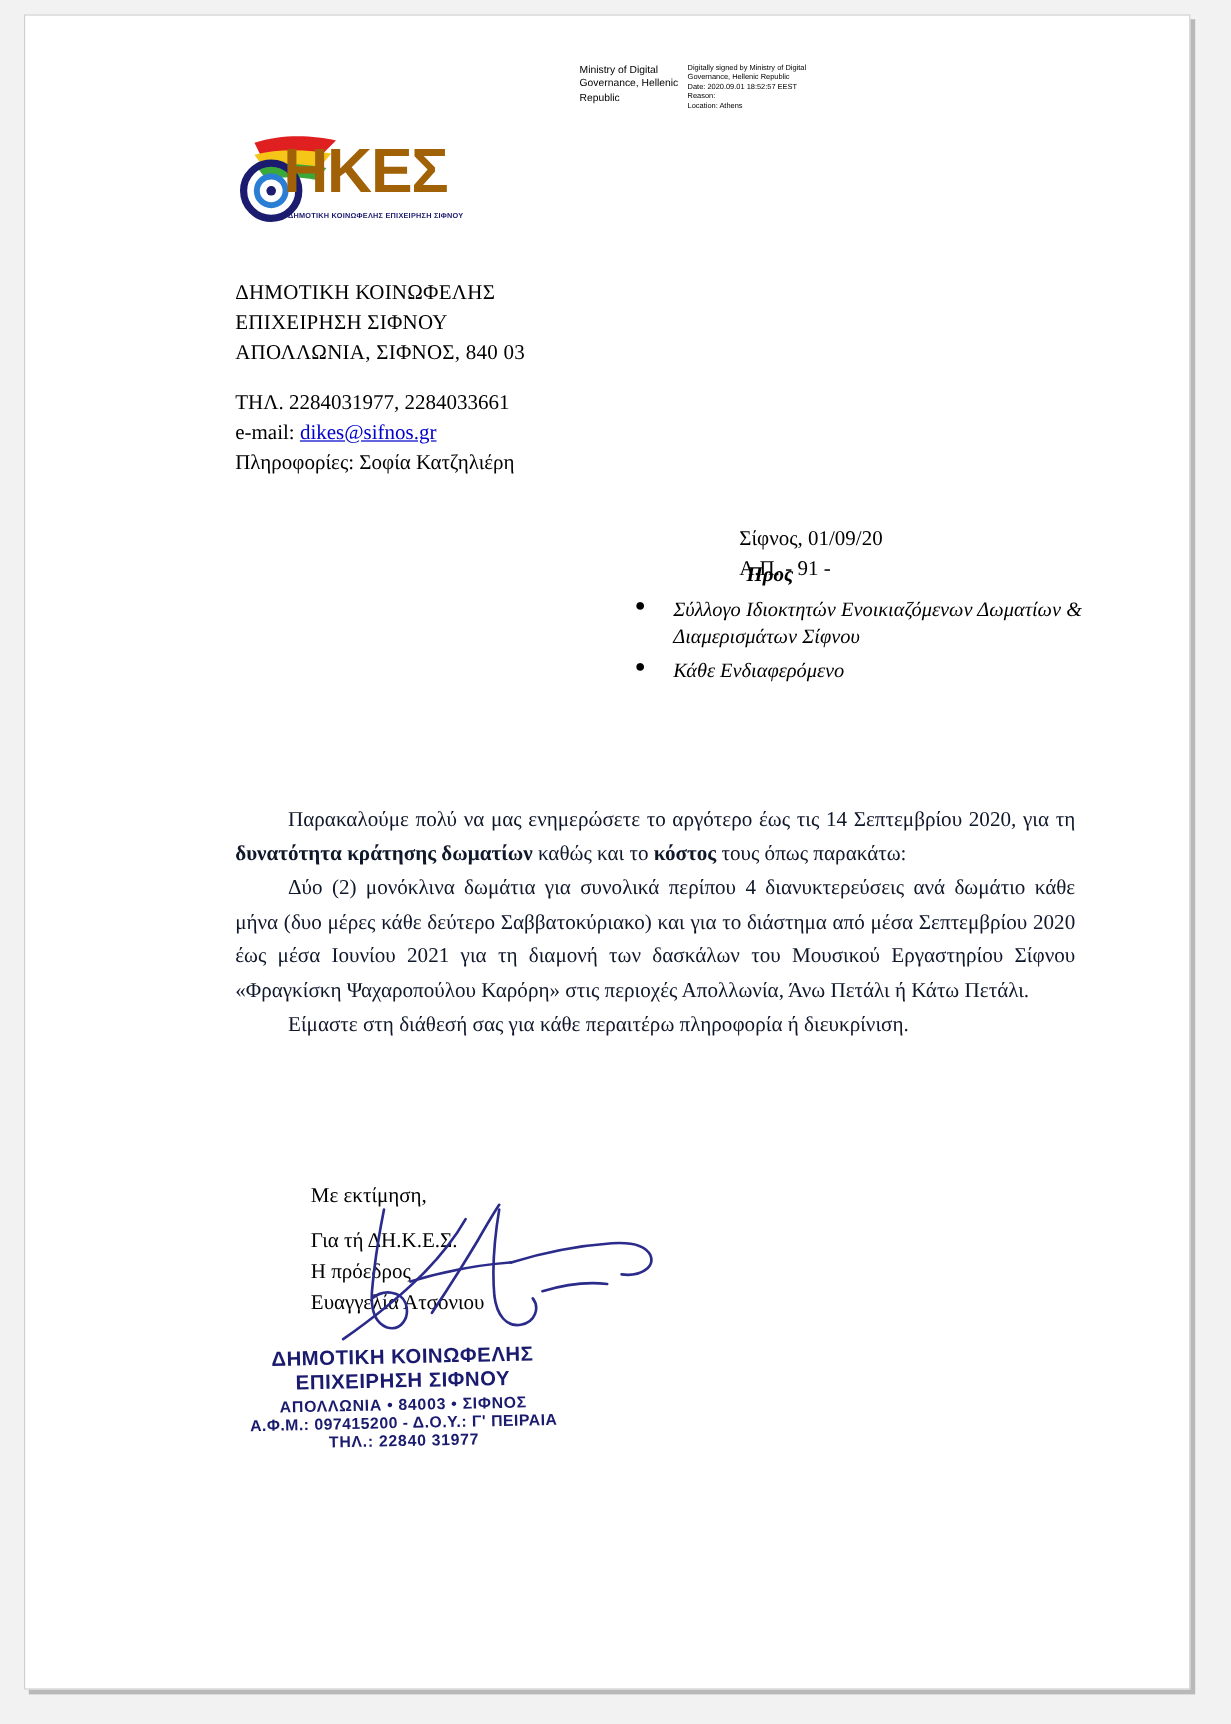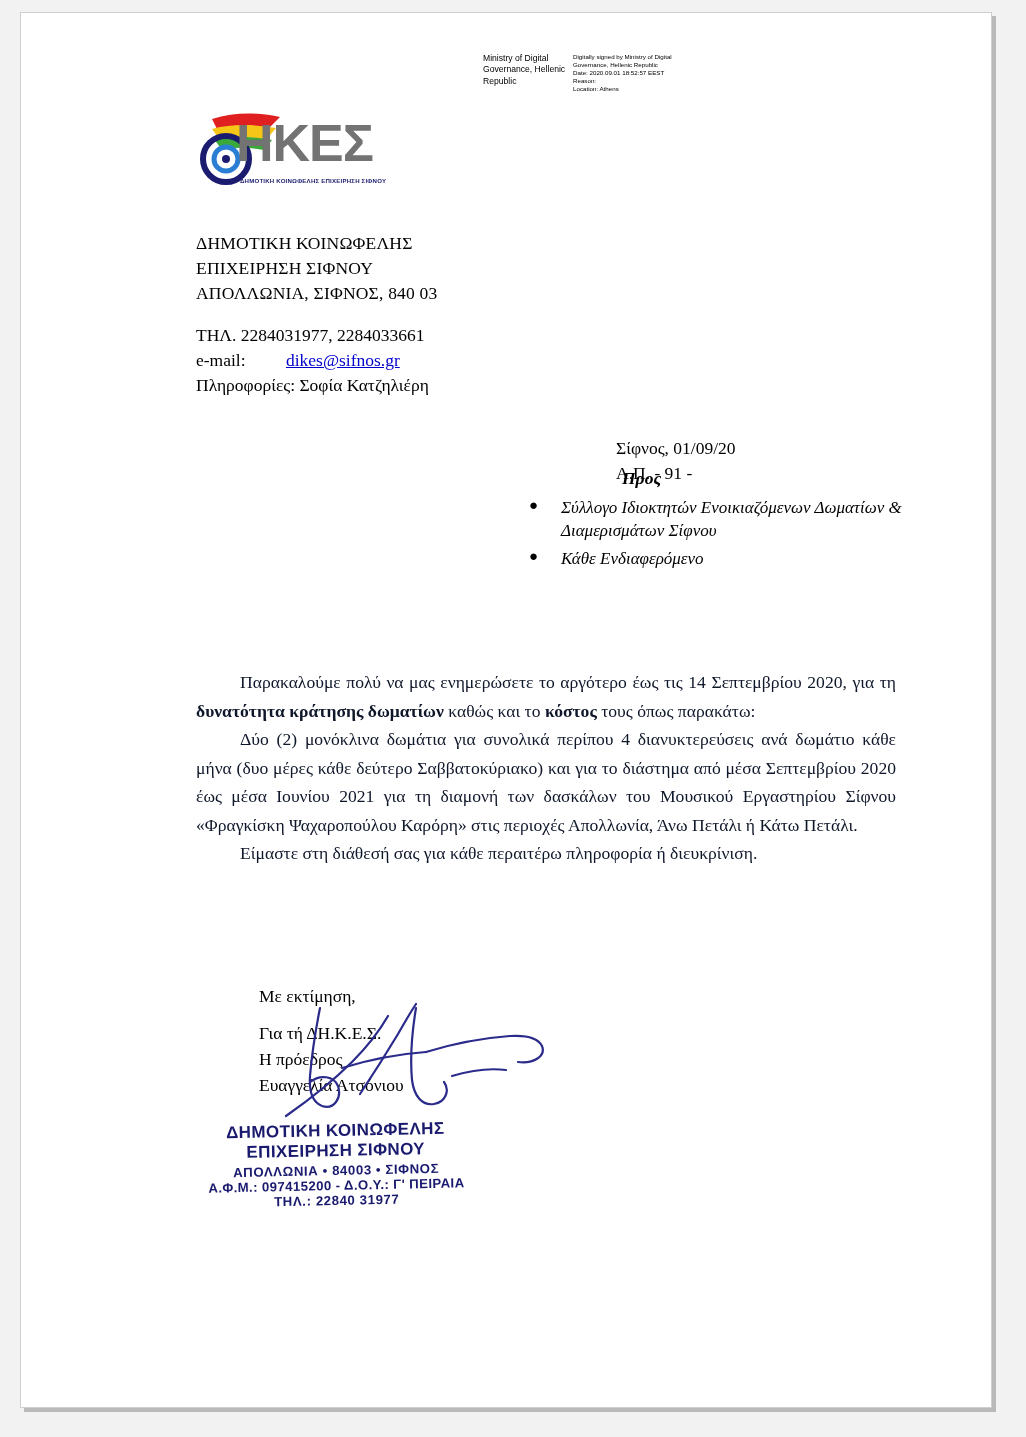--- a/index.html
+++ b/index.html
@@ -73,21 +73,21 @@
     height: 92px;
   }
   .logo-text {
     position: absolute;
     left: 40px;
     top: 6px;
     font-family: "Liberation Sans", sans-serif;
     font-weight: bold;
     font-size: 52px;
     letter-spacing: -1px;
-    color: #737373;
+    color: #a16207;
     line-height: 1;
   }
   .logo-sub {
     position: absolute;
     left: 44px;
     top: 66px;
     font-family: "Liberation Sans", sans-serif;
     font-weight: bold;
     font-size: 6.1px;
     letter-spacing: 0.2px;
@@ -113,21 +113,20 @@
     position: absolute;
     left: 175px;
     top: 310px;
     font-size: 17.5px;
     line-height: 1.42;
     color: #000;
   }
   .contact a {
     color: #0000cc;
     text-decoration: underline;
-    margin-left: 36px;
   }
 
   
   .place {
     position: absolute;
     left: 595px;
     top: 382px;
     font-size: 17.5px;
     line-height: 1.45;
     margin-top: 41px;

